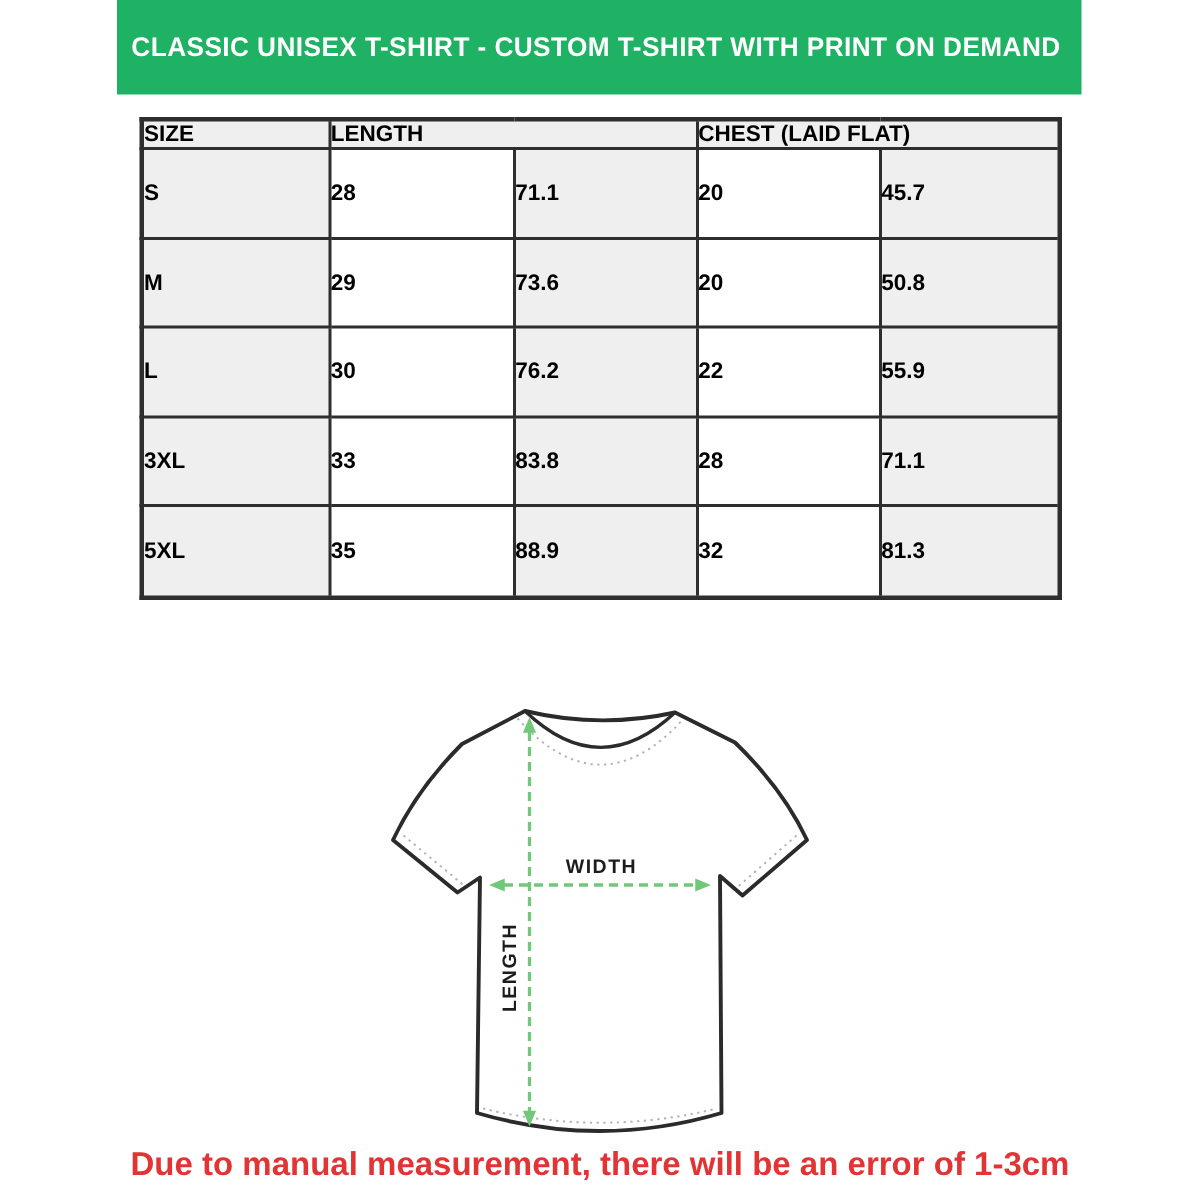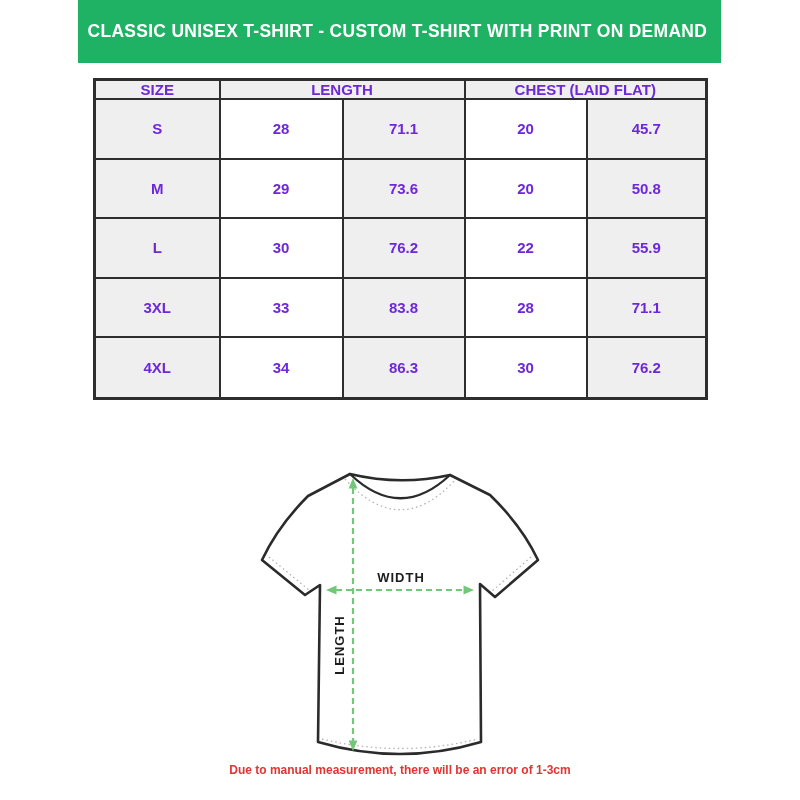--- a/index.html
+++ b/index.html
@@ -17,38 +17,38 @@
     color:#ffffff;font-weight:bold;font-size:18px;letter-spacing:.3px;
     white-space:nowrap;transform:scaleX(.97);
   }
   table.size-table{
     position:absolute;left:93px;top:78px;width:612px;height:322px;
     border-collapse:collapse;table-layout:fixed;
     border:3px solid var(--border-dark,#2e2e2e);
   }
   table.size-table th,table.size-table td{
     border:2px solid var(--border-dark,#2e2e2e);
-    text-align:center;vertical-align:middle;
-    font-weight:bold;font-size:15px;color:#6d28d9;padding:0;
+    text-align:left;vertical-align:middle;
+    font-weight:bold;font-size:15px;color:#000000;padding:0;
   }
   .shade{background:var(--cell-shade,#efefef);}
   .plain{background:#ffffff;}
   .diagram{position:absolute;left:240px;top:452px;width:320px;height:320px;}
   .shirt-body{fill:#ffffff;stroke:#2b2b2b;stroke-width:2.6;stroke-linejoin:round;}
   .shirt-line{fill:none;stroke:#2b2b2b;stroke-width:2.2;stroke-linecap:round;}
   .stitch{fill:none;stroke:#b3b3b3;stroke-width:1.3;stroke-dasharray:1.5 3;}
   .arrow-line{stroke:var(--arrow-green,#72c878);stroke-width:2.2;stroke-dasharray:6 4;fill:none;}
   .arrow-head{fill:var(--arrow-green,#72c878);stroke:none;}
   .diagram-label{
     font-family:"Liberation Sans","DejaVu Sans",sans-serif;
     font-weight:bold;font-size:13px;letter-spacing:1px;fill:#1d1d1d;
   }
   .footer-note{
     position:absolute;left:0;top:763px;width:800px;text-align:center;
-    color:var(--note-red,#e23434);font-weight:bold;font-size:12px;
+    color:var(--note-red,#e23434);font-weight:bold;font-size:22px;
   }
 </style>
 </head>
 <body>
 
 <div class="page">
 
   <header class="banner">
     <span class="banner-title">CLASSIC UNISEX T-SHIRT - CUSTOM T-SHIRT WITH PRINT ON DEMAND</span>
   </header>
@@ -91,25 +91,25 @@
         <td class="shade">55.9</td>
       </tr>
       <tr>
         <td class="shade">3XL</td>
         <td class="plain">33</td>
         <td class="shade">83.8</td>
         <td class="plain">28</td>
         <td class="shade">71.1</td>
       </tr>
       <tr>
-        <td class="shade">4XL</td>
-        <td class="plain">34</td>
-        <td class="shade">86.3</td>
-        <td class="plain">30</td>
-        <td class="shade">76.2</td>
+        <td class="shade">5XL</td>
+        <td class="plain">35</td>
+        <td class="shade">88.9</td>
+        <td class="plain">32</td>
+        <td class="shade">81.3</td>
       </tr>
     </tbody>
   </table>
 
   <div class="diagram">
     <svg viewBox="0 0 320 320" width="320" height="320" xmlns="http://www.w3.org/2000/svg">
       <g>
         <path class="shirt-body" d="M110,22 L68,44 Q38,74 22,108 L65,143 L80,133 L78,290 Q160,314 241,290 L240,132 L255,145 L298,108 Q282,74 250,43 L210,23 Q160,34 110,22 Z"></path>
         <path class="shirt-line" d="M110,22 Q160,70 210,23"></path>
         <path class="stitch" d="M105,27 Q160,88 215,28"></path>

